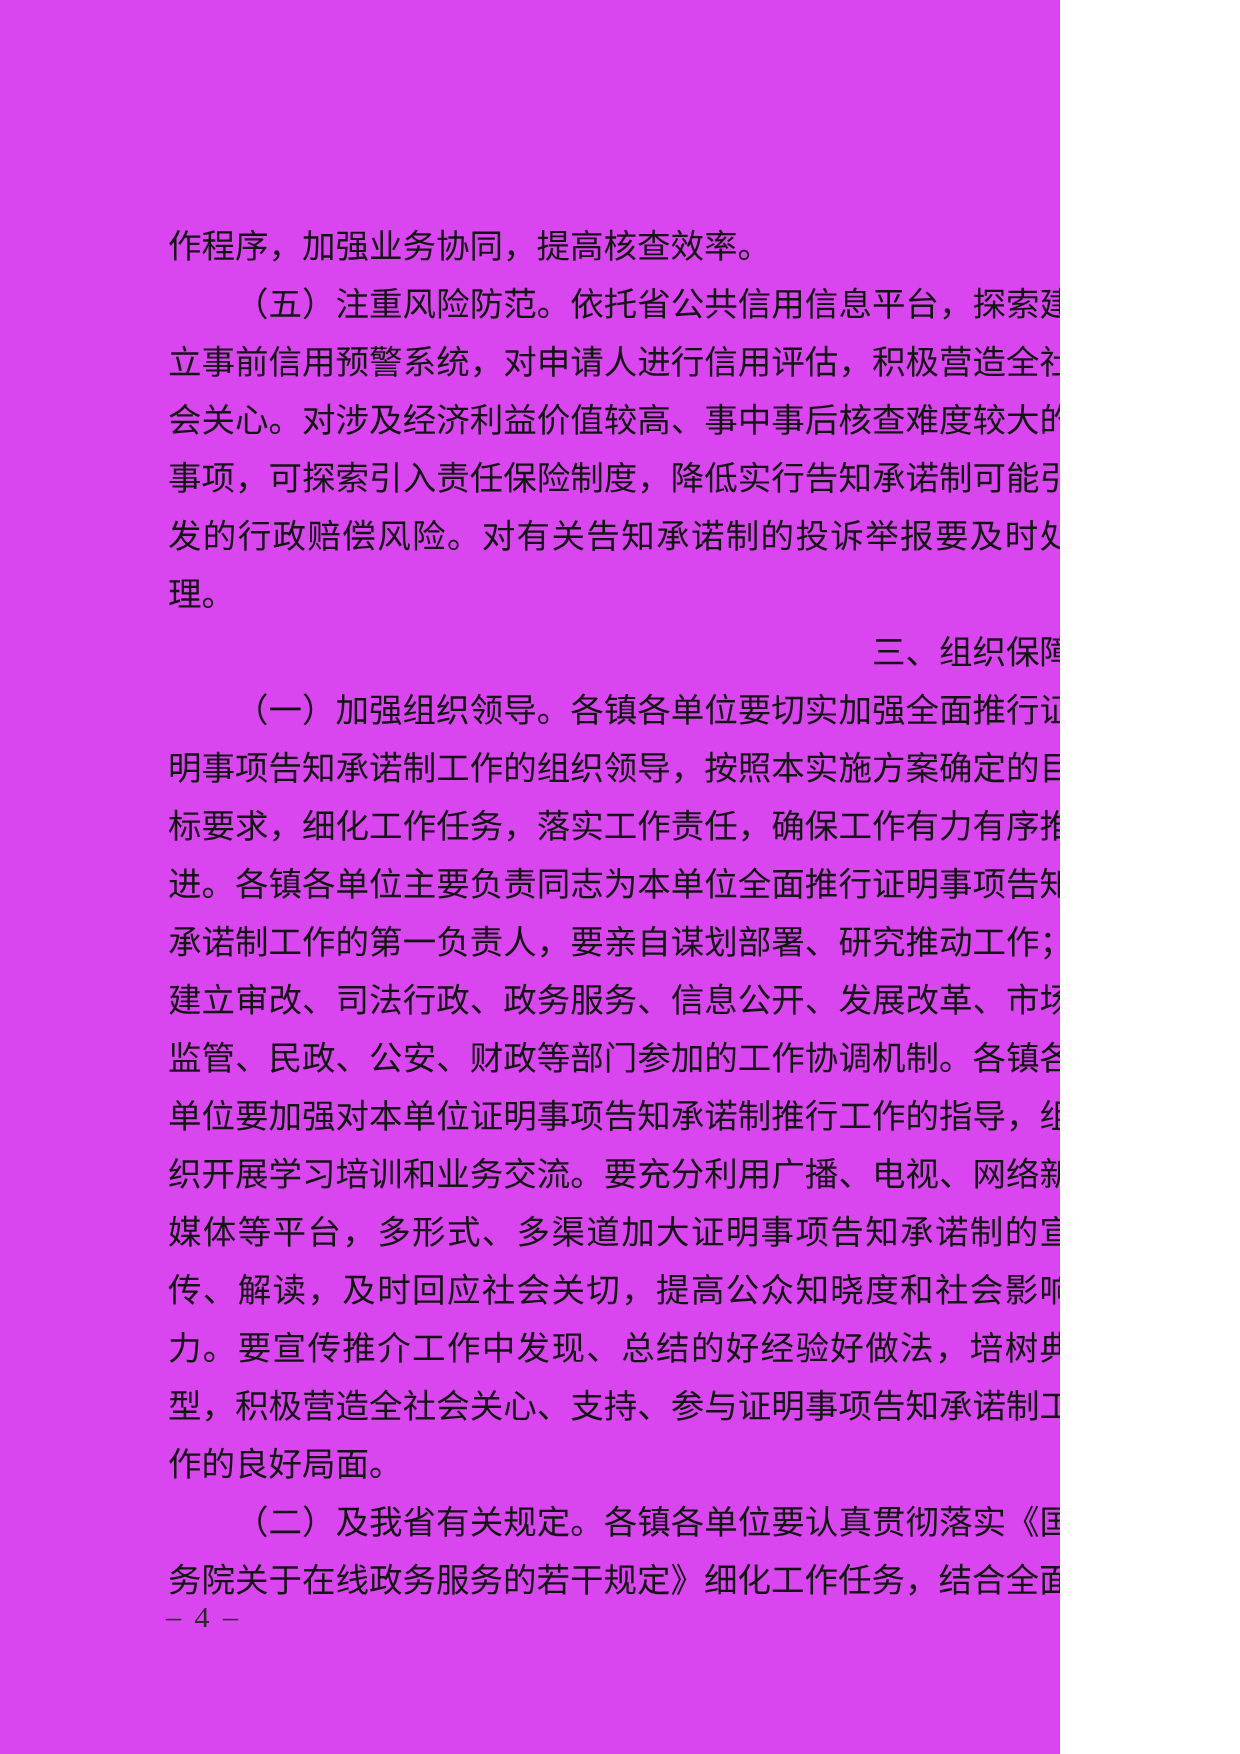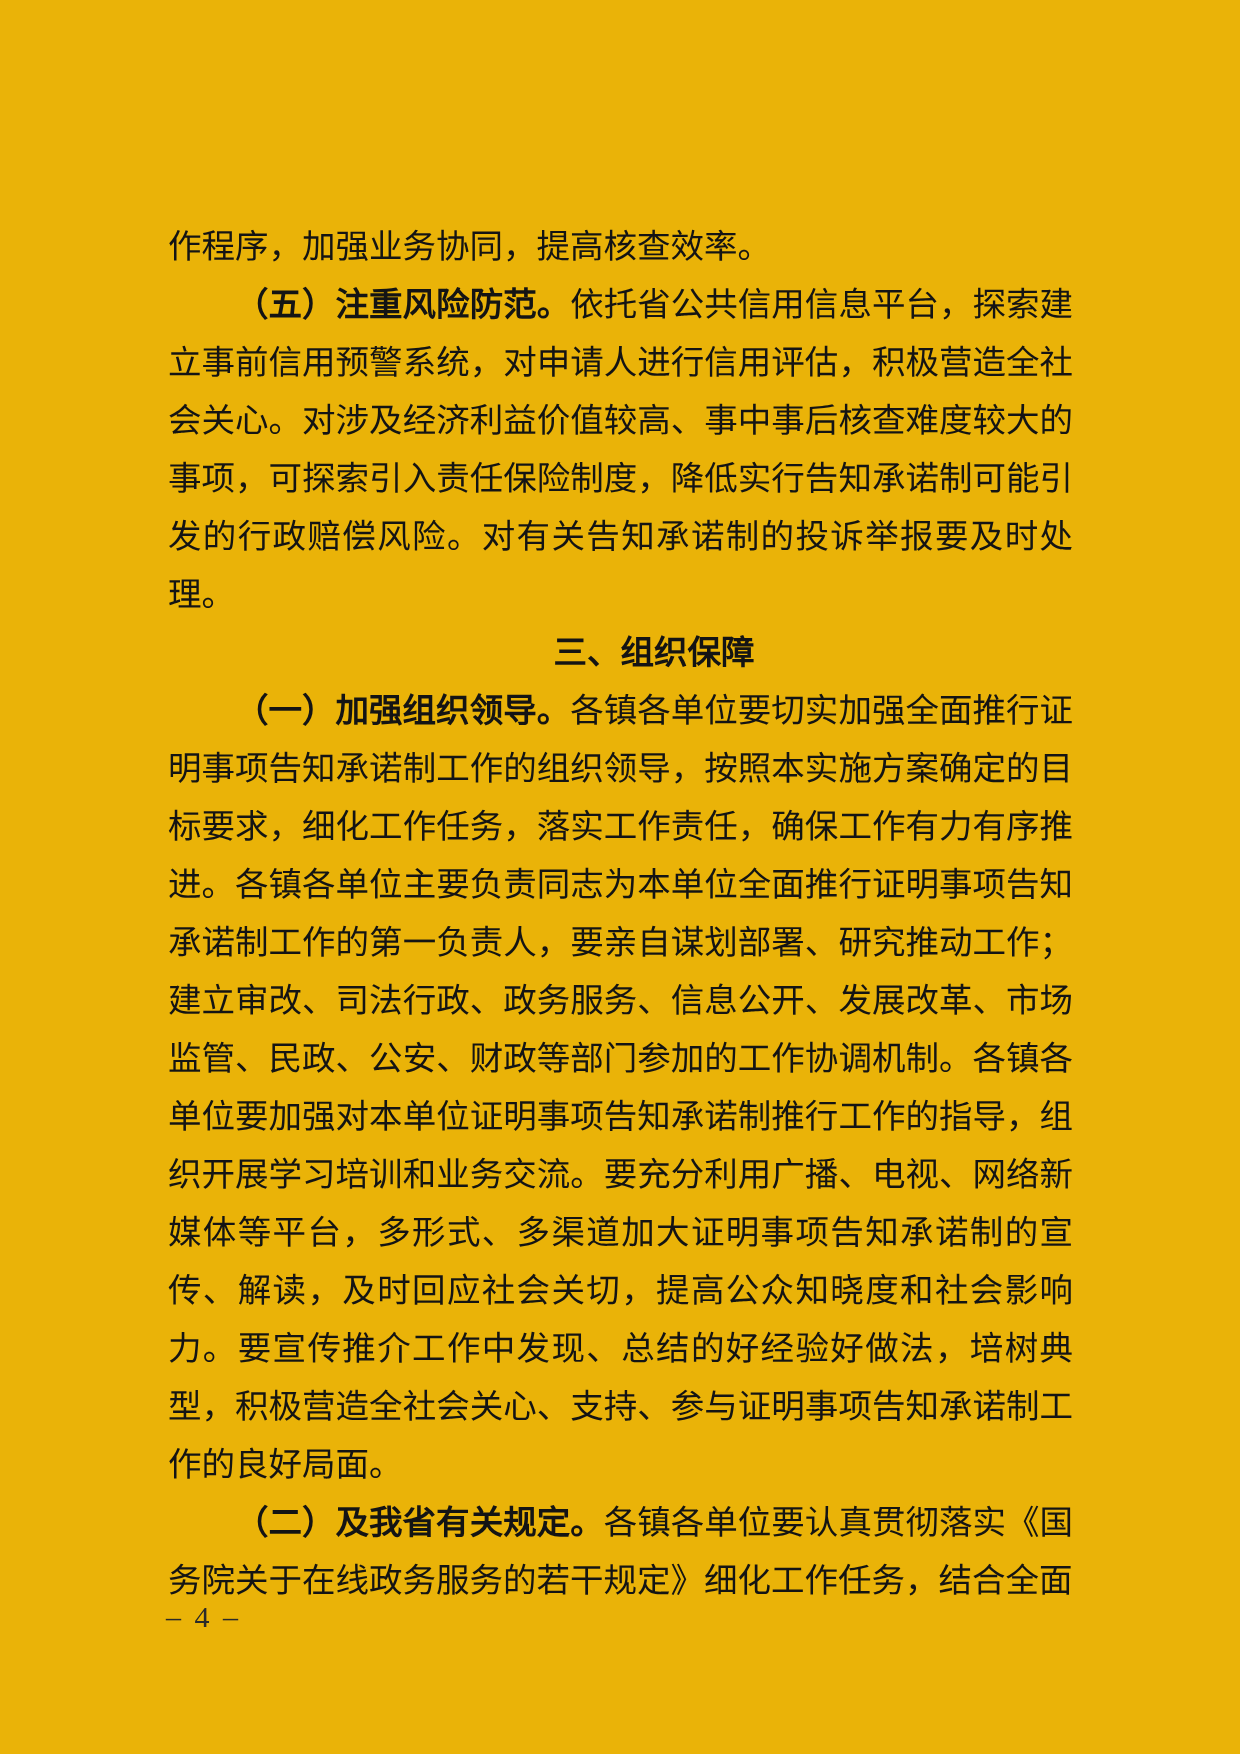--- a/index.html
+++ b/index.html
@@ -2,25 +2,26 @@
 <html lang="zh-CN"><head>
 <meta charset="utf-8">
 <style>
   html, body {
     margin: 0;
     padding: 0;
     background: #ffffff;
   }
   .page {
     position: relative;
-    width: 1240px;
+    width: 1028px;
     height: 1754px;
-    background: #eab308;
+    background: #d946ef;
     overflow: hidden;
     color: #141414;
+    padding-left: 32px;
   }
   .doc-body {
     position: absolute;
     left: 168px;
     top: 218px;
     width: 905px;
     font-family: "Liberation Serif", "DejaVu Serif", serif;
     font-size: 33.5px;
     line-height: 58px;
     text-align: justify;
@@ -30,24 +31,24 @@
   .doc-body p {
     margin: 0;
     padding: 0;
   }
   .doc-body p.indent {
     text-indent: 2em;
   }
   .doc-body p.heading {
     font-family: "Liberation Sans", "DejaVu Sans", sans-serif;
     font-weight: 700;
-    text-align: center;
+    text-align: right;
   }
   .seg-bold {
-    font-weight: 700;
+    font-weight: 400;
   }
   .page-footer {
     position: absolute;
     left: 166px;
     top: 1600px;
     font-family: "Liberation Serif", "DejaVu Serif", serif;
     font-size: 30px;
     line-height: 34px;
     letter-spacing: 3px;
     color: #2a2a2a;

